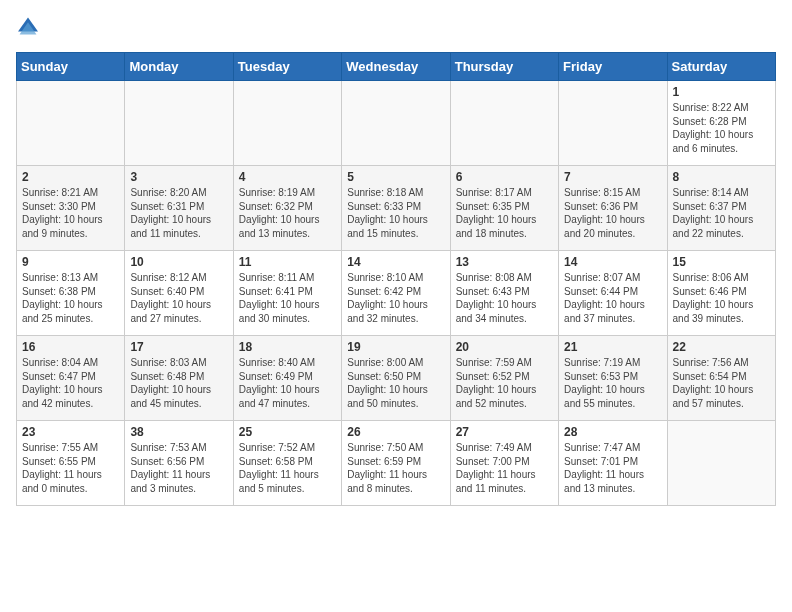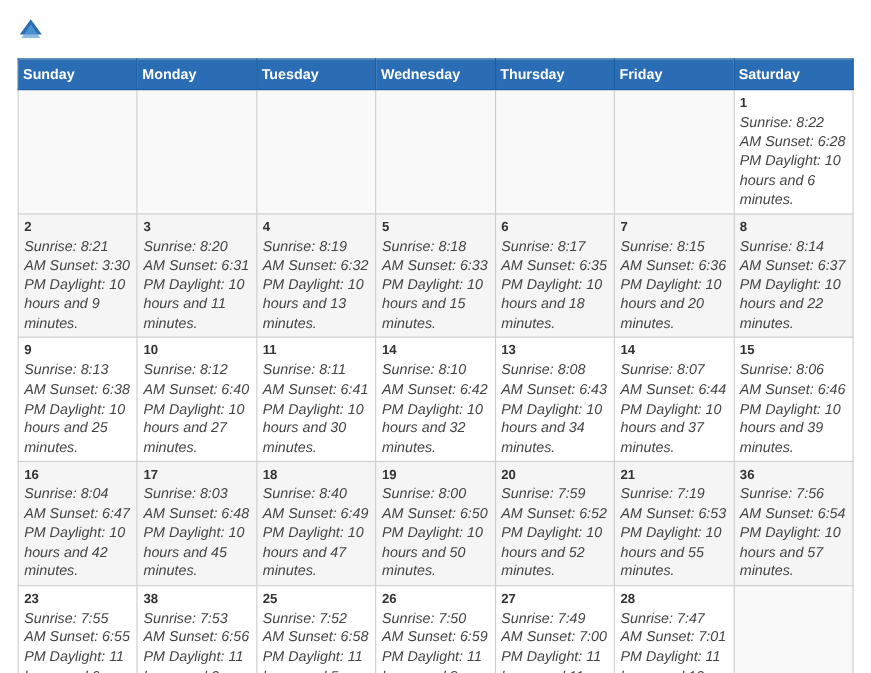--- a/index.html
+++ b/index.html
@@ -78,24 +78,23 @@
       background: #f9f9f9;
     }
     .day-num {
       font-size: 12px;
       font-weight: bold;
       color: #333;
       display: block;
       margin-bottom: 2px;
     }
     .day-info {
-      font-size: 13px;
+      font-size: 10px;
       color: #444;
       line-height: 1.35;
-      font-style: italic;
     }
     tr:nth-child(even) td {
       background: #f5f5f5;
     }
     tr:nth-child(even) td.empty {
       background: #efefef;
     }
     .calendar thead tr th {
       background: #2a6db5;
     }
@@ -289,21 +288,21 @@
 and 52 minutes.</div>
         </td>
         <td>
           <span class="day-num">21</span>
           <div class="day-info">Sunrise: 7:19 AM
 Sunset: 6:53 PM
 Daylight: 10 hours
 and 55 minutes.</div>
         </td>
         <td>
-          <span class="day-num">36</span>
+          <span class="day-num">22</span>
           <div class="day-info">Sunrise: 7:56 AM
 Sunset: 6:54 PM
 Daylight: 10 hours
 and 57 minutes.</div>
         </td>
       </tr>
       <tr>
         <td>
           <span class="day-num">23</span>
           <div class="day-info">Sunrise: 7:55 AM

